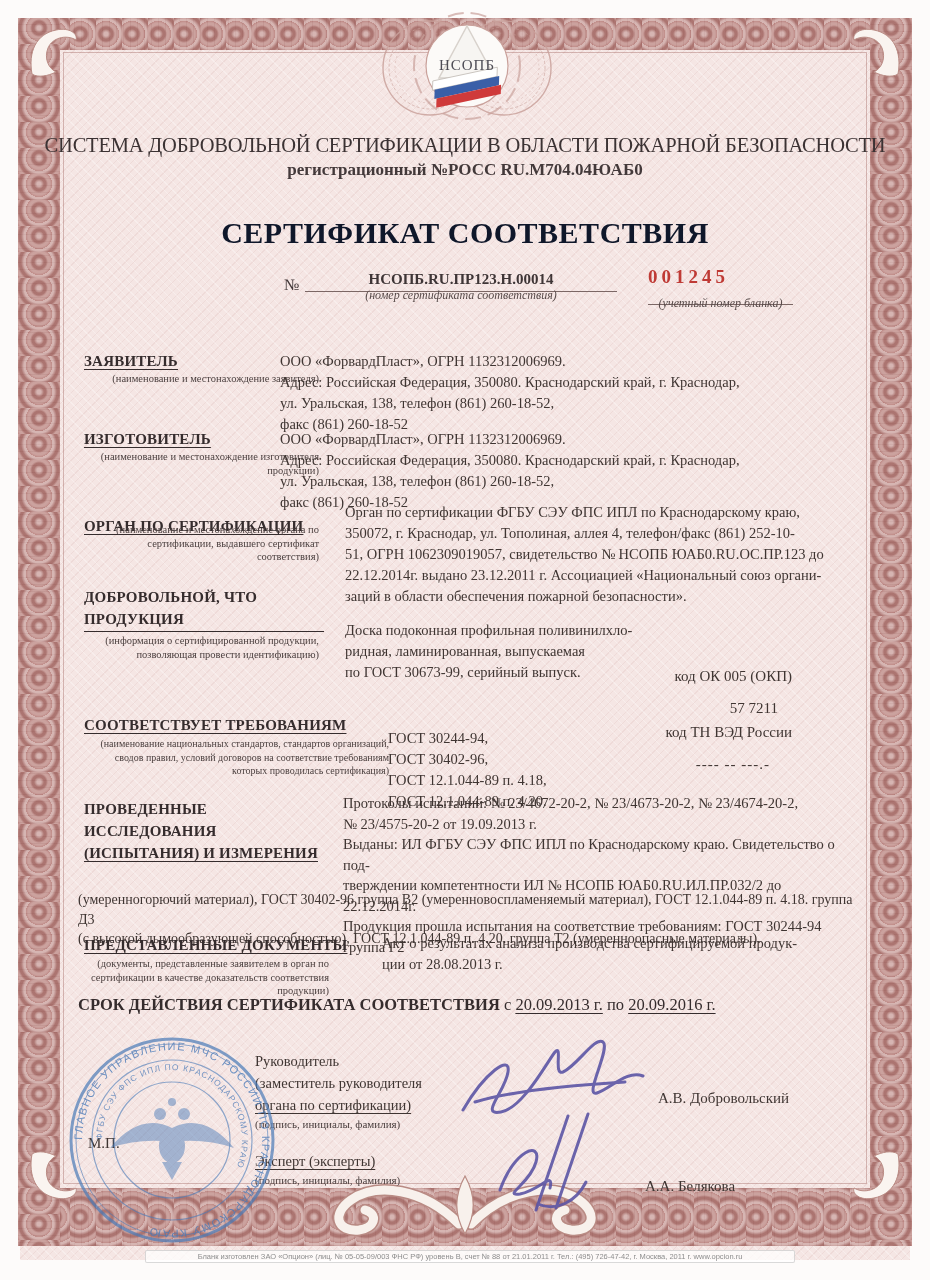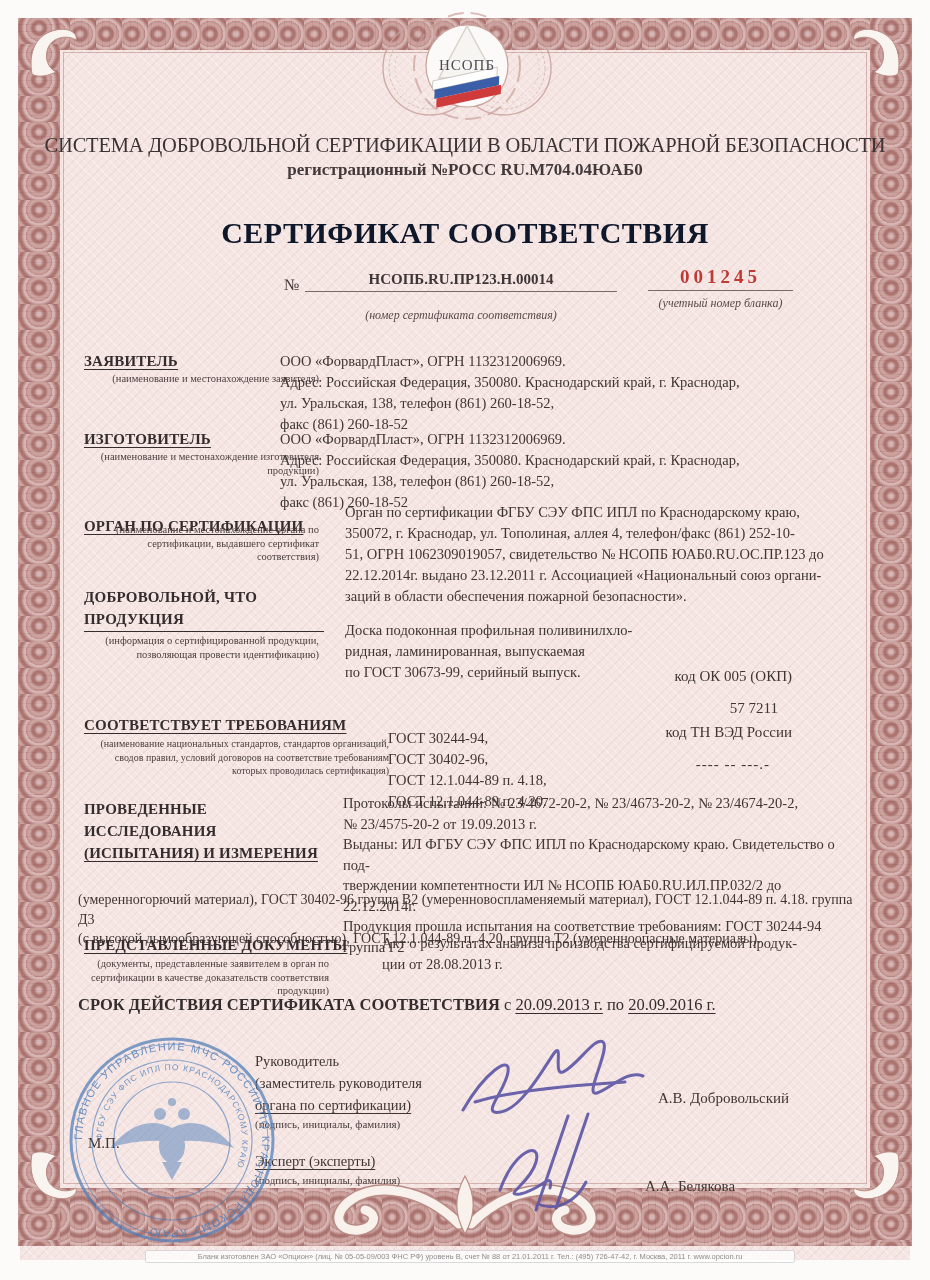--- a/index.html
+++ b/index.html
@@ -45,24 +45,24 @@
   .sys-title{position:absolute;left:40px;right:40px;top:134px;text-align:center;
     font-size:20.5px;letter-spacing:-.2px;color:#3b3233;font-weight:500;}
   .reg-line{position:absolute;left:40px;right:40px;top:160px;text-align:center;
     font-size:17px;font-weight:bold;color:#43393a;}
   .doc-title{position:absolute;left:40px;right:40px;top:216px;text-align:center;
     font-size:30px;font-weight:bold;letter-spacing:.5px;color:#0f172a;}
 
   .no-sign{position:absolute;left:284px;top:276px;font-size:16px;color:#43393a;}
   .cert-no{position:absolute;left:305px;top:271px;width:312px;text-align:center;
     font-size:15px;font-weight:bold;color:#3e3536;border-bottom:1.5px solid #7b6765;padding-bottom:3px;}
-  .cert-no-cap{position:absolute;left:305px;top:308px;width:312px;text-align:center;
+  .cert-no-cap{position:absolute;left:305px;top:288px;width:312px;text-align:center;
     font-style:italic;font-size:12px;color:#574a49;}
-  .blank-no{position:absolute;left:648px;top:266px;width:145px;text-align:center;
-    font-size:19px;font-weight:bold;letter-spacing:4px;color:#bf3a35;border-bottom:1.5px solid #7b6765;padding-bottom:2px;}
+  .blank-no{position:absolute;left:648px;top:266px;width:145px;text-align:left;
+    font-size:19px;font-weight:bold;letter-spacing:4px;color:#bf3a35;border-bottom:1.5px solid #7b6765;padding-bottom:16px;}
   .blank-no-cap{position:absolute;left:648px;top:296px;width:145px;text-align:center;
     font-style:italic;font-size:12px;color:#574a49;}
 
   
   .lbl{position:absolute;left:84px;width:250px;font-size:15px;font-weight:bold;color:#352c2d;letter-spacing:.2px;line-height:22px;}
   .lbl .u{text-decoration:underline;text-underline-offset:3px;}
   .lbl .rule{display:inline-block;border-bottom:1.5px solid #352c2d;padding-bottom:1px;}
   .sub{position:absolute;left:89px;width:230px;font-size:10.5px;color:#4c4140;line-height:13.5px;text-align:right;}
   .val{position:absolute;font-size:14.5px;line-height:21px;color:#3f3532;white-space:pre-line;}
   .right-code{position:absolute;text-align:right;font-size:15px;color:#3f3532;}

